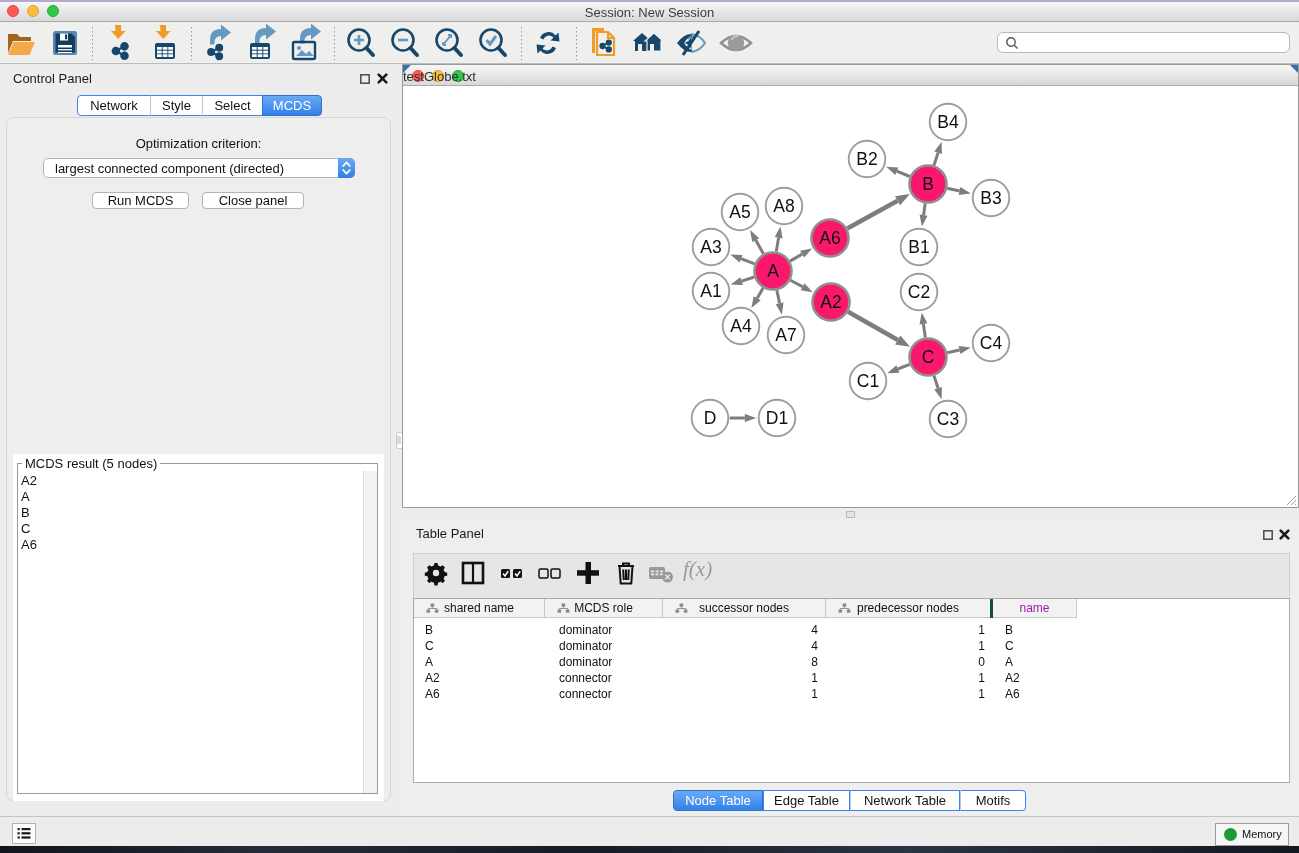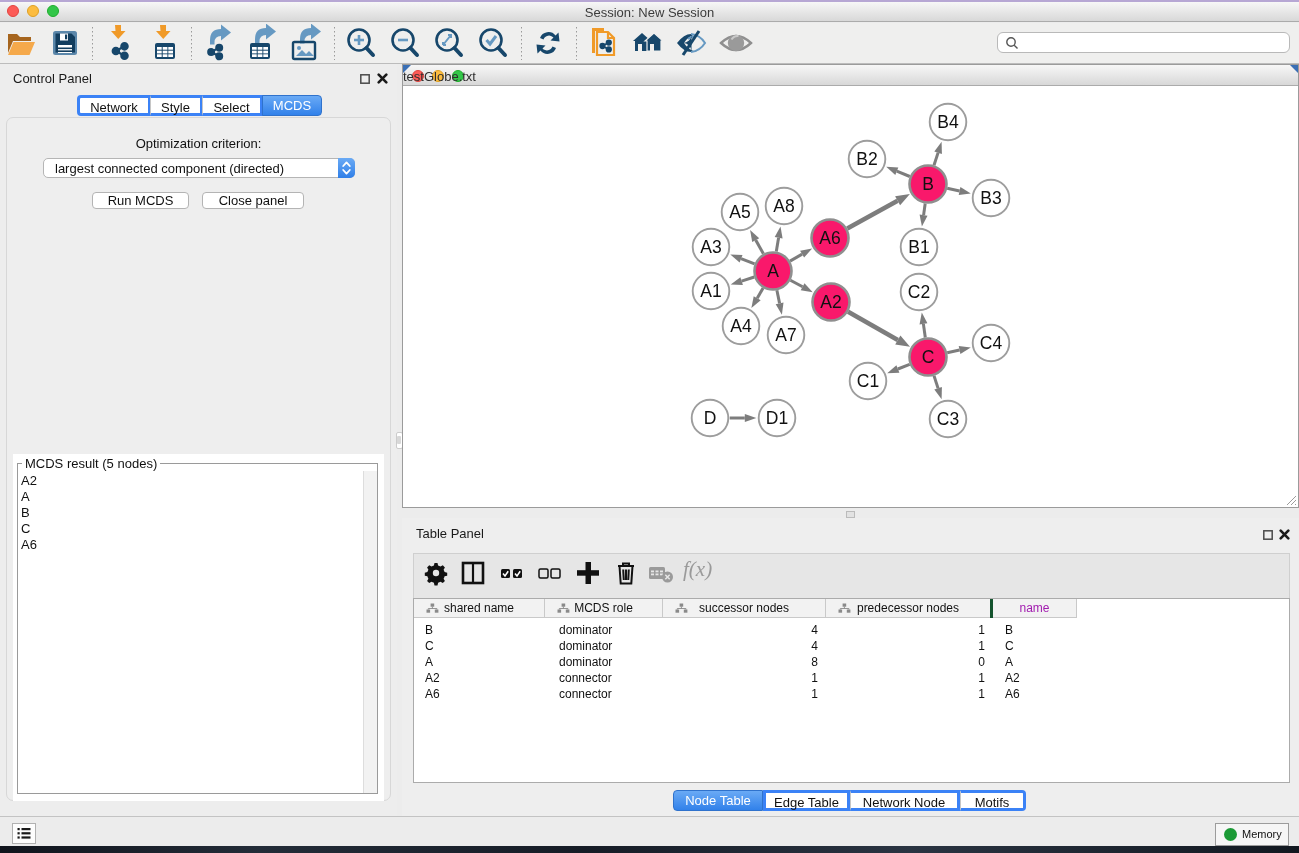--- a/index.html
+++ b/index.html
@@ -2,21 +2,21 @@
 <html><head><meta charset="utf-8">
 <style>
 *{margin:0;padding:0;box-sizing:border-box}
 html,body{width:1299px;height:853px;overflow:hidden}
 body{font-family:"Liberation Sans",sans-serif;background:#ececec;position:relative}
 .abs{position:absolute}
 .tl{border-radius:50%;width:12px;height:12px;position:absolute;top:5px}
 .titlebar{position:absolute;left:0;right:0;background:linear-gradient(#f7f7f7,#d8d8d8);border-bottom:1px solid #ababab}
 .panel-title{font-size:13px;color:#1a1a1a}
 .wbtn{position:absolute;background:#fff;border:1px solid #b4b4b4;border-radius:4px;font-size:13px;color:#111;text-align:center}
-.seg{position:absolute;background:#fff;border:3px solid #3b82f6;font-size:13px;color:#111;text-align:center;line-height:19px;height:21px}
+.seg{position:absolute;background:#fff;border:1px solid #3b82f6;font-size:13px;color:#111;text-align:center;line-height:19px;height:21px}
 </style></head>
 <body>
 
 <div class="abs" style="left:0;top:0;width:1299px;height:2px;background:#b7a7d4"></div>
 
 <div class="titlebar" style="top:2px;height:20px">
   <div class="tl" style="left:7px;top:3px;background:#fc5b57;border:1px solid #e2443f"></div>
   <div class="tl" style="left:27px;top:3px;background:#fcbc3f;border:1px solid #dfa023"></div>
   <div class="tl" style="left:47px;top:3px;background:#33c649;border:1px solid #1eae2c"></div>
   <div class="abs" style="left:0;right:0;top:3px;text-align:center;font-size:13px;color:#3c3c3c">Session: New Session</div>
@@ -440,21 +440,21 @@
           <span style="position:absolute;left:145px">connector</span>
 <span style="position:absolute;left:249px;width:155px;text-align:right">1</span>
 <span style="position:absolute;left:412px;width:159px;text-align:right">1</span>
 <span style="position:absolute;left:591px">A6</span>
         </div>
       </div>
   </div>
 
   <div class="seg" style="left:271px;top:272px;width:90px;border-radius:4px 0 0 4px;border:1px solid #2f72cc;background:linear-gradient(#6aaaf5,#3181ea);color:#fff">Node Table</div>
   <div class="seg" style="left:361px;top:272px;width:87px">Edge Table</div>
-  <div class="seg" style="left:448px;top:272px;width:110px;border-left:1px solid #c6c6c6">Network Node</div>
+  <div class="seg" style="left:448px;top:272px;width:110px;border-left:1px solid #c6c6c6">Network Table</div>
   <div class="seg" style="left:558px;top:272px;width:66px;border-left:1px solid #c6c6c6;border-radius:0 4px 4px 0">Motifs</div>
 </div>
 
 <div class="abs" style="left:0;top:816px;width:1299px;height:30px;background:#ececec;border-top:1px solid #c3c3c3">
   <div class="abs" style="left:12px;top:6px;width:24px;height:21px;background:#fdfdfd;border:1px solid #b1b1b1">
     <svg width="22" height="19" viewBox="0 0 22 19">
         <g fill="#1a1a1a">
           <rect x="4.5" y="4" width="2.2" height="2.2"></rect>
           <rect x="4.5" y="8.2" width="2.2" height="2.2"></rect>
           <rect x="4.5" y="12.4" width="2.2" height="2.2"></rect>

